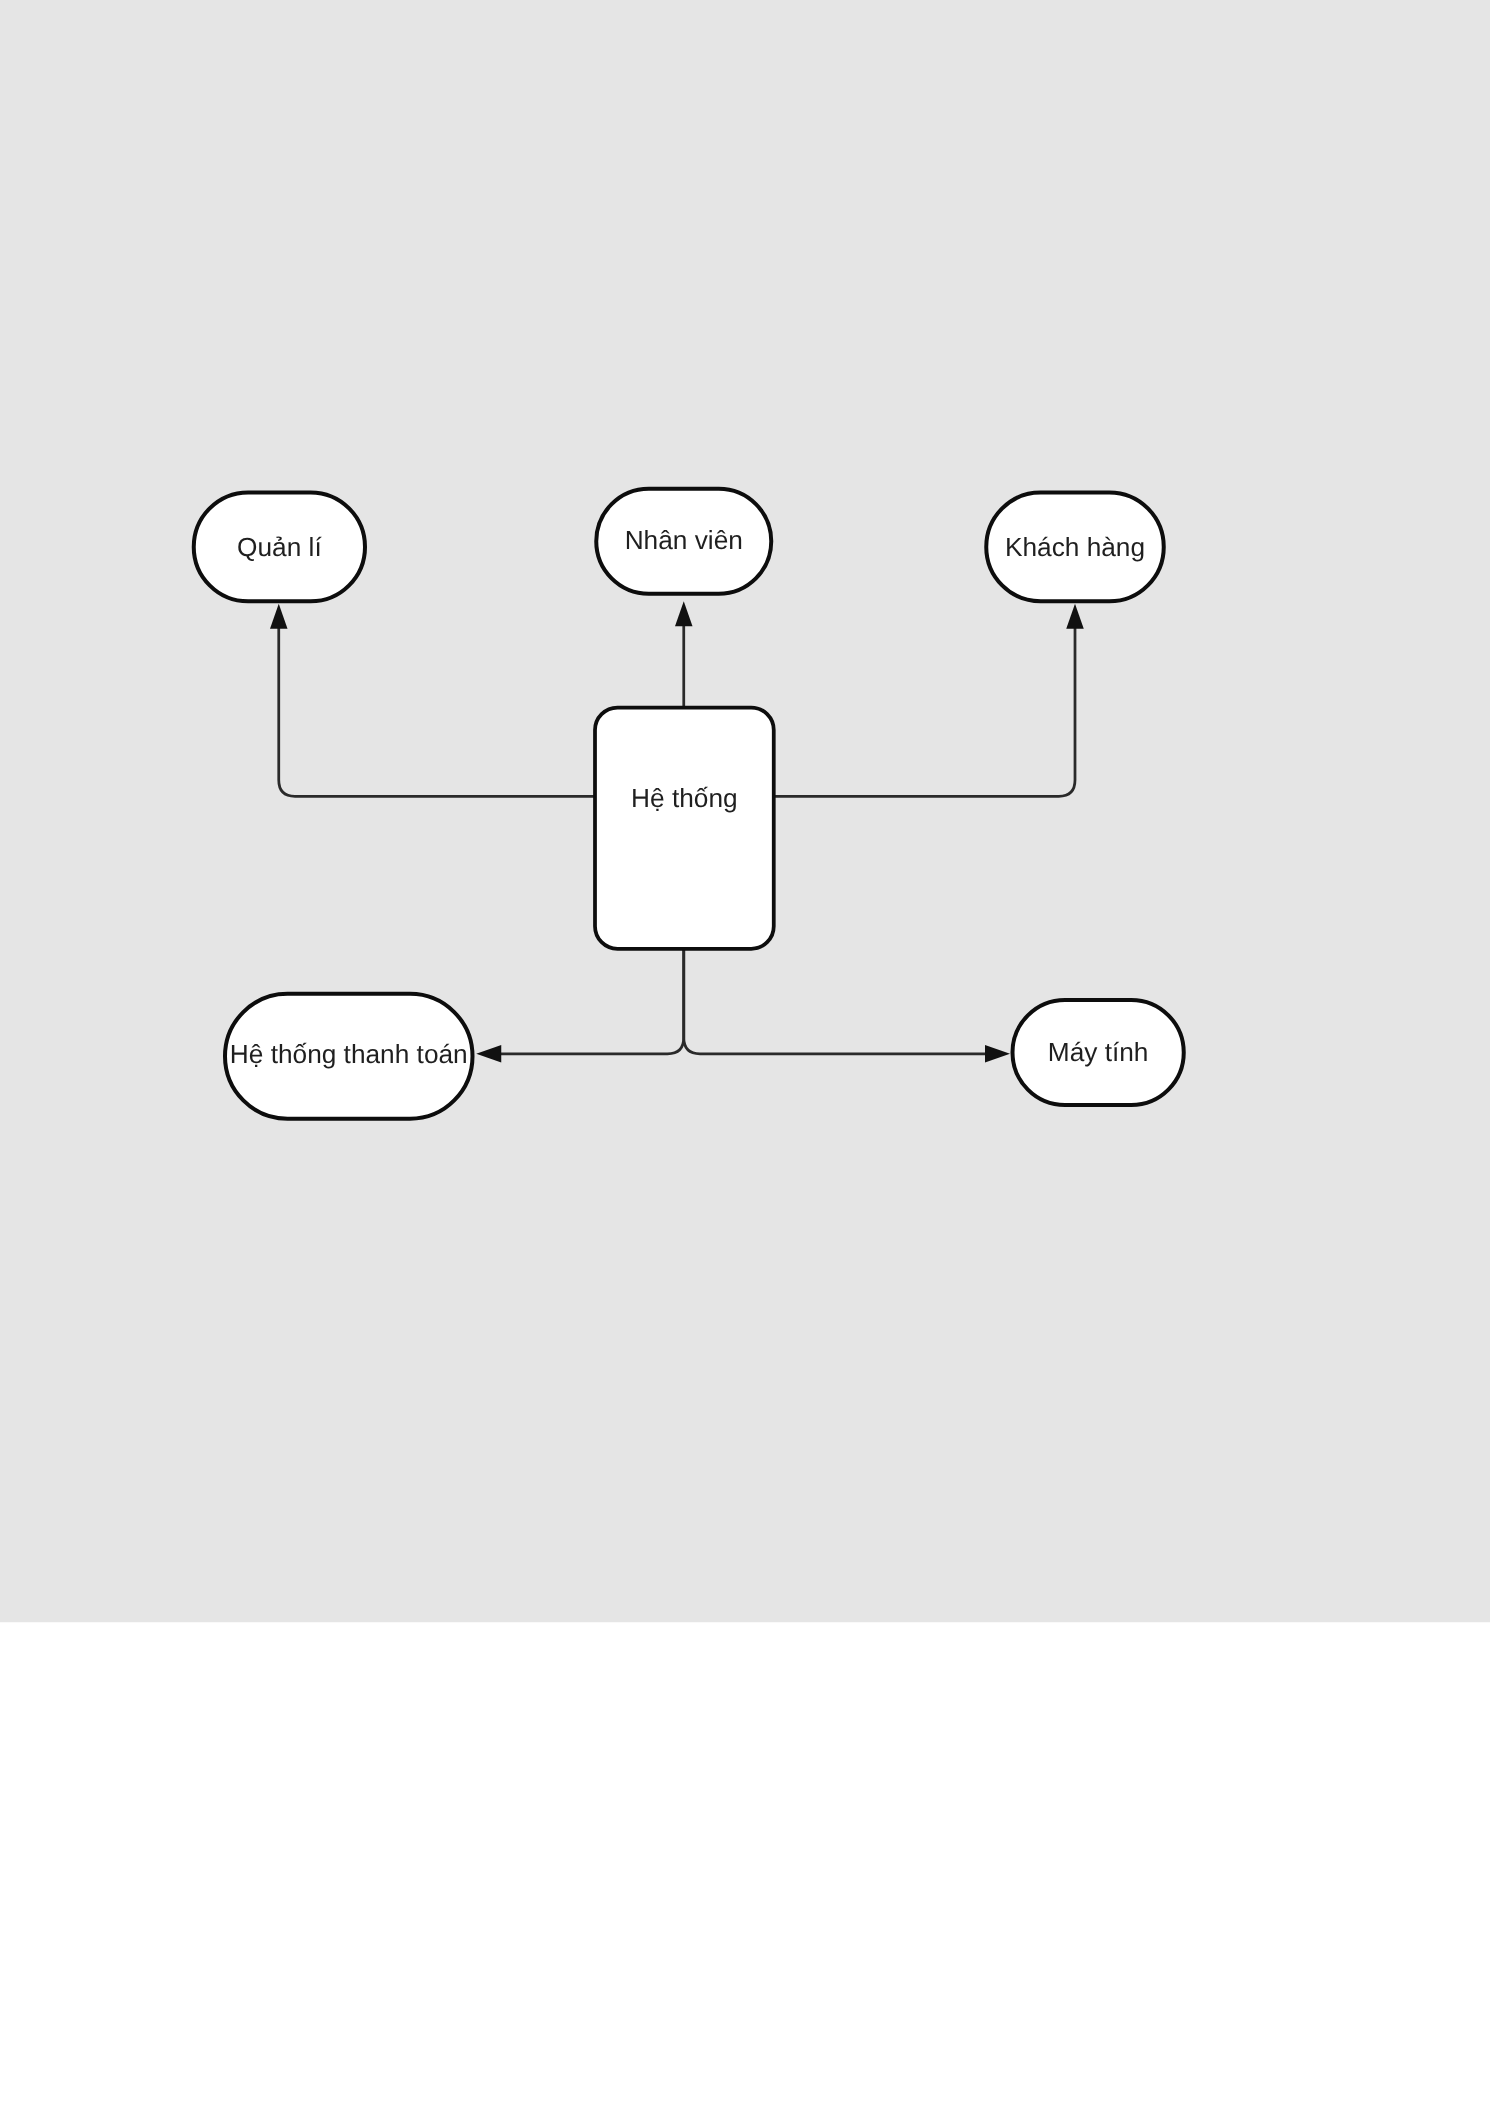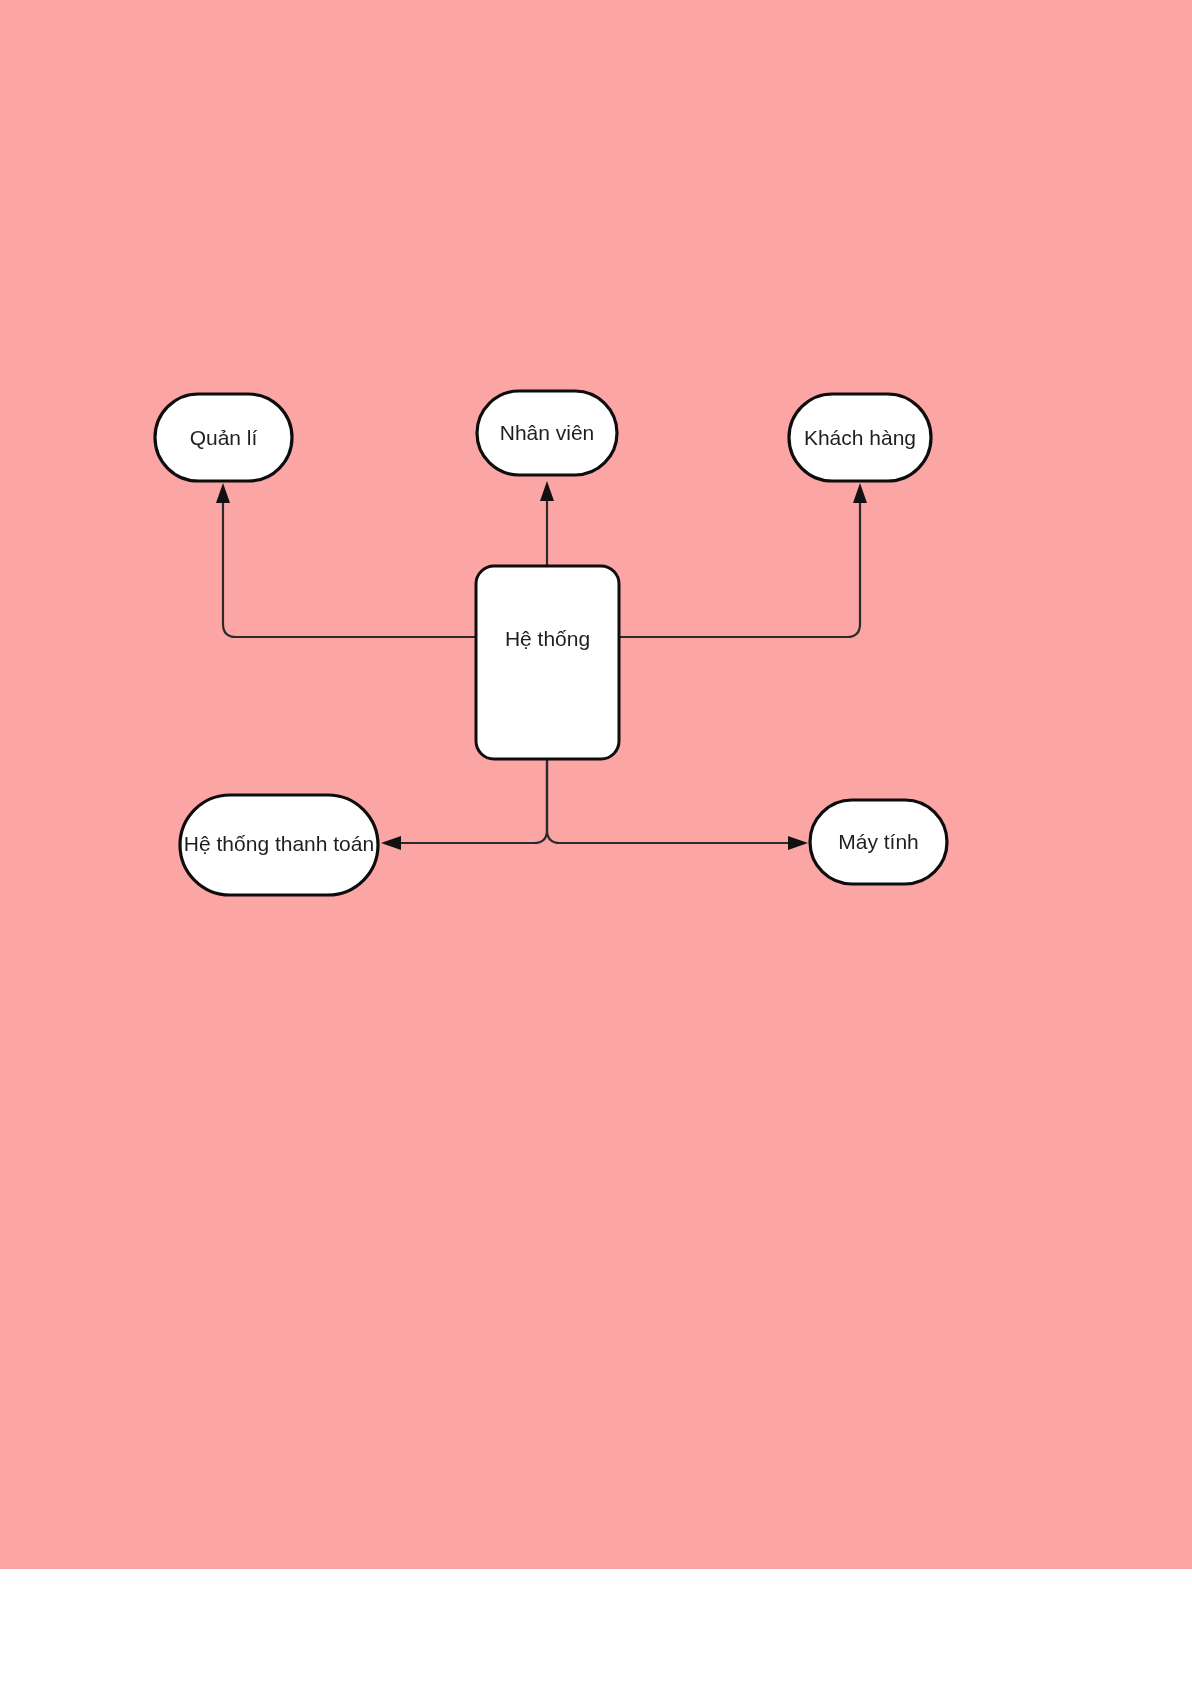--- a/index.html
+++ b/index.html
@@ -8,22 +8,22 @@
     padding: 0;
     background: #ffffff;
   }
   body {
     font-family: "Liberation Sans", sans-serif;
     color: #1a1a1a;
   }
   #page {
     position: relative;
     width: 1192px;
-    height: 1569px;
-    background: #fca5a5;
+    height: 1298px;
+    background: #e5e5e5;
     overflow: hidden;
   }
   #diagram-svg {
     position: absolute;
     left: 0;
     top: 0;
     width: 1192px;
     height: 1685px;
     display: block;
   }

